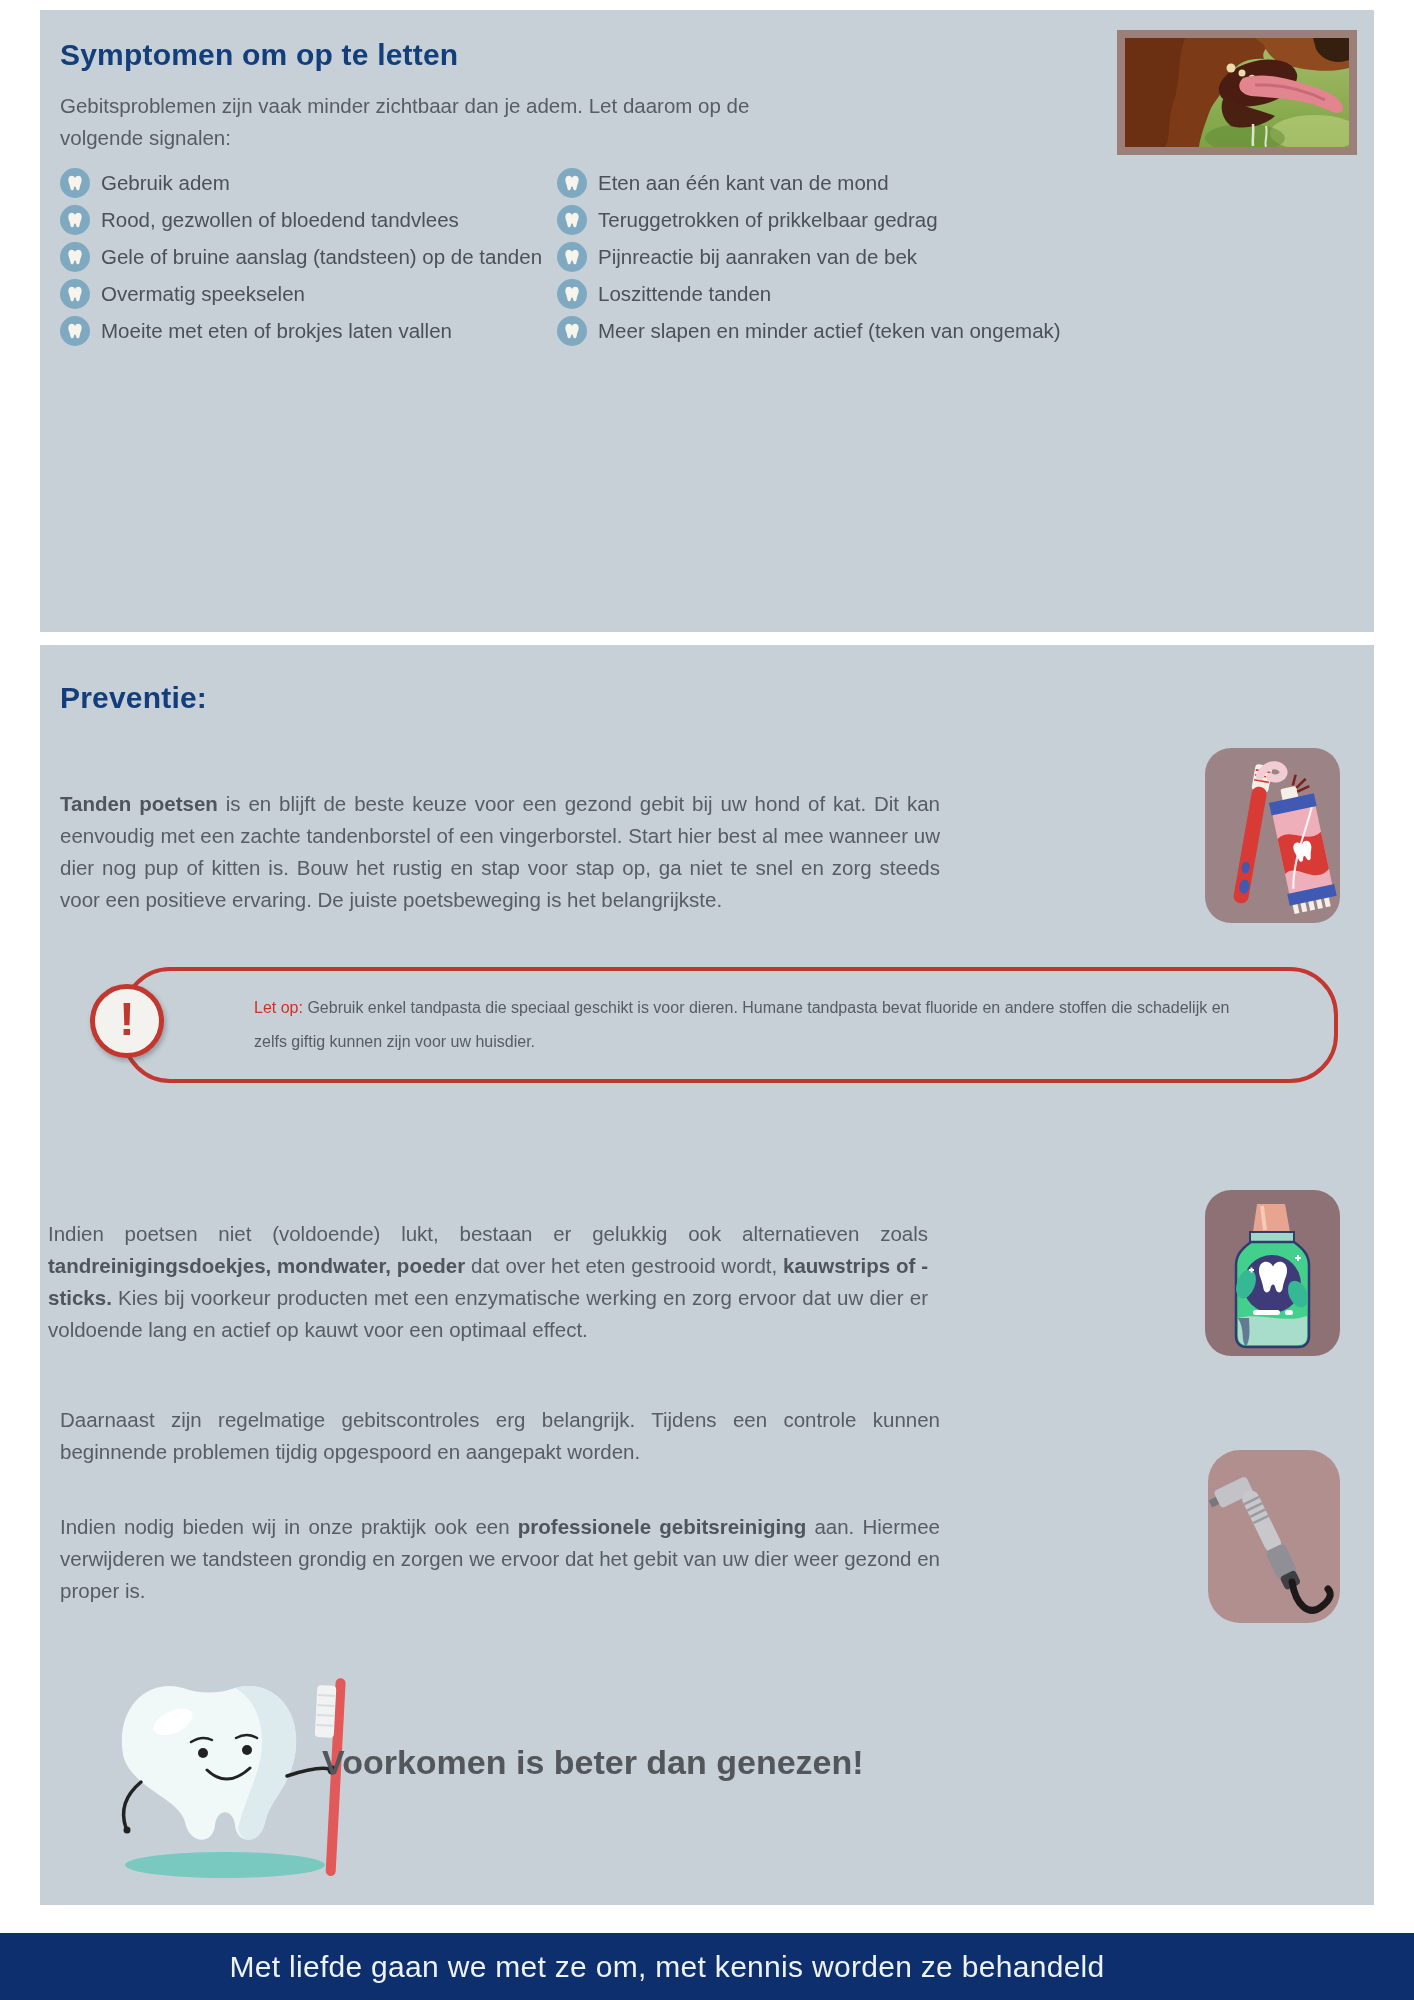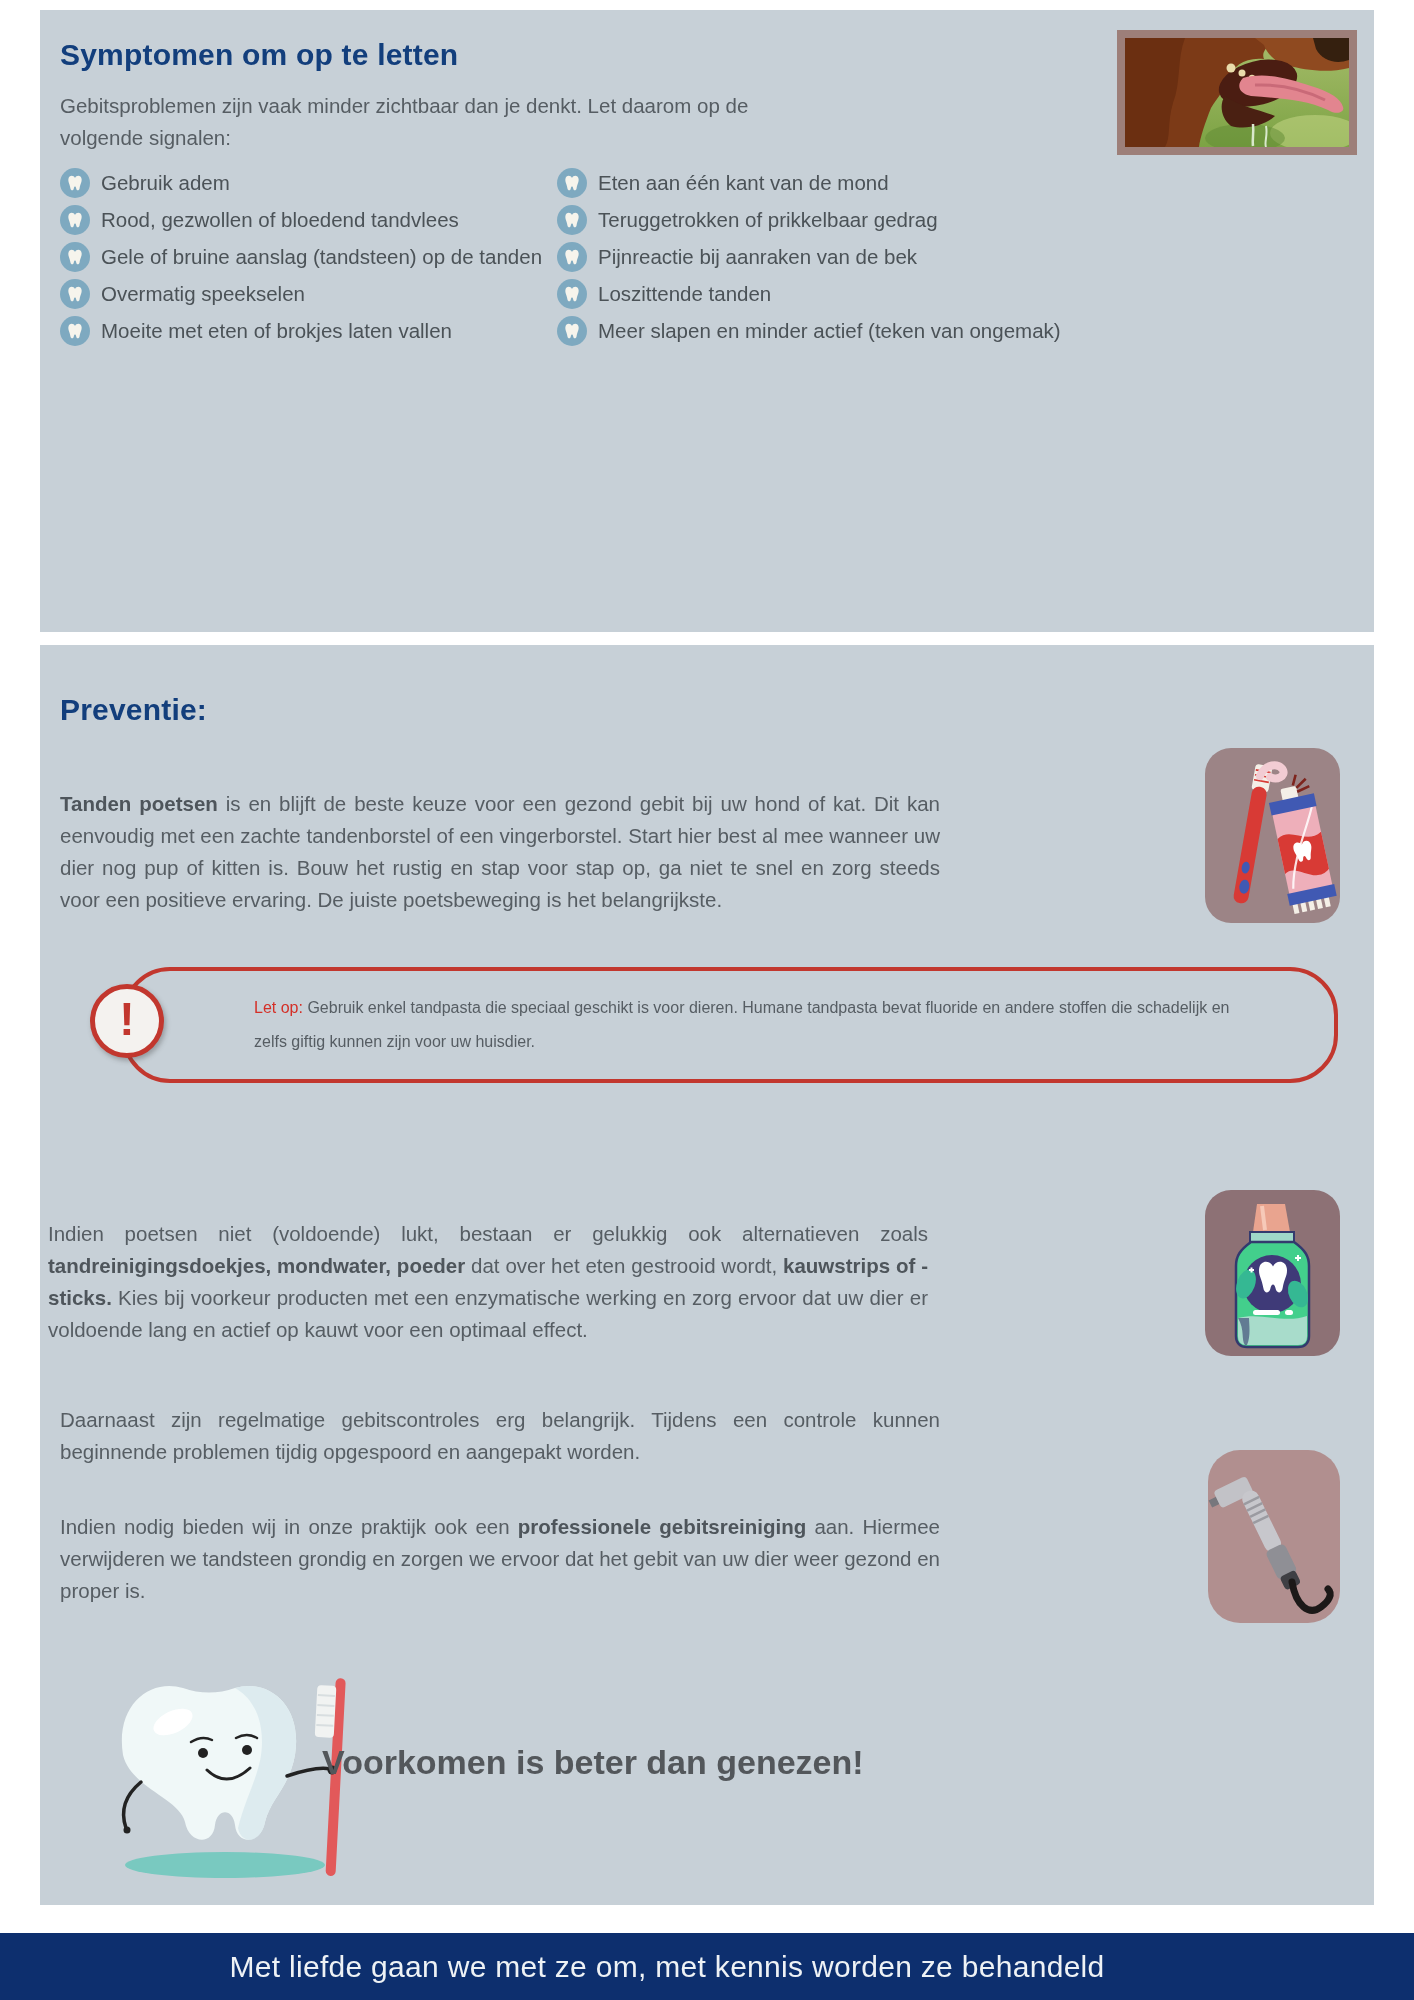--- a/index.html
+++ b/index.html
@@ -4,21 +4,21 @@
 <style>
   html,body{margin:0;padding:0;background:#ffffff;}
   .page{position:relative;width:1414px;height:2000px;background:#ffffff;overflow:hidden;
         font-family:"Liberation Sans", sans-serif;}
   .panel{position:absolute;left:40px;width:1334px;background:#c7d0d7;}
   .panel1{top:10px;height:622px;}
   .panel2{top:645px;height:1260px;}
   .inner{position:relative;width:100%;height:100%;}
   h1,h2{margin:0;color:#123e7c;font-size:30px;font-weight:bold;letter-spacing:.2px;}
   .h-sym{position:absolute;left:20px;top:28px;}
-  .h-prev{position:absolute;left:20px;top:48px;}
+  .h-prev{position:absolute;left:20px;top:36px;}
   .body-txt{color:#565d63;font-size:20.5px;line-height:32px;}
   .intro{position:absolute;left:20px;top:80px;width:760px;}
   .note{position:absolute;left:20px;top:392px;width:1300px;}
   .bullets{position:absolute;left:20px;top:158px;width:1300px;display:grid;
            grid-template-columns:497px 1fr;column-gap:0;}
   .bcol{display:flex;flex-direction:column;}
   .bitem{display:flex;align-items:center;margin-bottom:7px;height:30px;color:#4b5257;
          font-size:20.5px;}
   .ticon{flex:0 0 30px;width:30px;height:30px;border-radius:50%;background:#7ea9c0;
          margin-right:11px;display:flex;align-items:center;justify-content:center;}
@@ -54,21 +54,21 @@
 </style>
 </head>
 <body>
 
 <div class="page">
 
   <div class="panel panel1">
     <div class="inner">
       <h1 class="h-sym">Symptomen om op te letten</h1>
 
-      <div class="body-txt intro">Gebitsproblemen zijn vaak minder zichtbaar dan je denkt. Let daarom op de volgende signalen:</div>
+      <div class="body-txt intro">Gebitsproblemen zijn vaak minder zichtbaar dan je adem. Let daarom op de volgende signalen:</div>
 
       <div class="photo">
         <svg width="224" height="109" viewBox="0 0 224 109">
           <defs>
             <linearGradient id="grass" x1="0" y1="0" x2="0" y2="1">
               <stop offset="0" stop-color="#a6bc6a"></stop>
                 <stop offset="1" stop-color="#7ca344"></stop>
             </linearGradient>
           </defs>
           <rect width="224" height="109" fill="url(#grass)"></rect>

